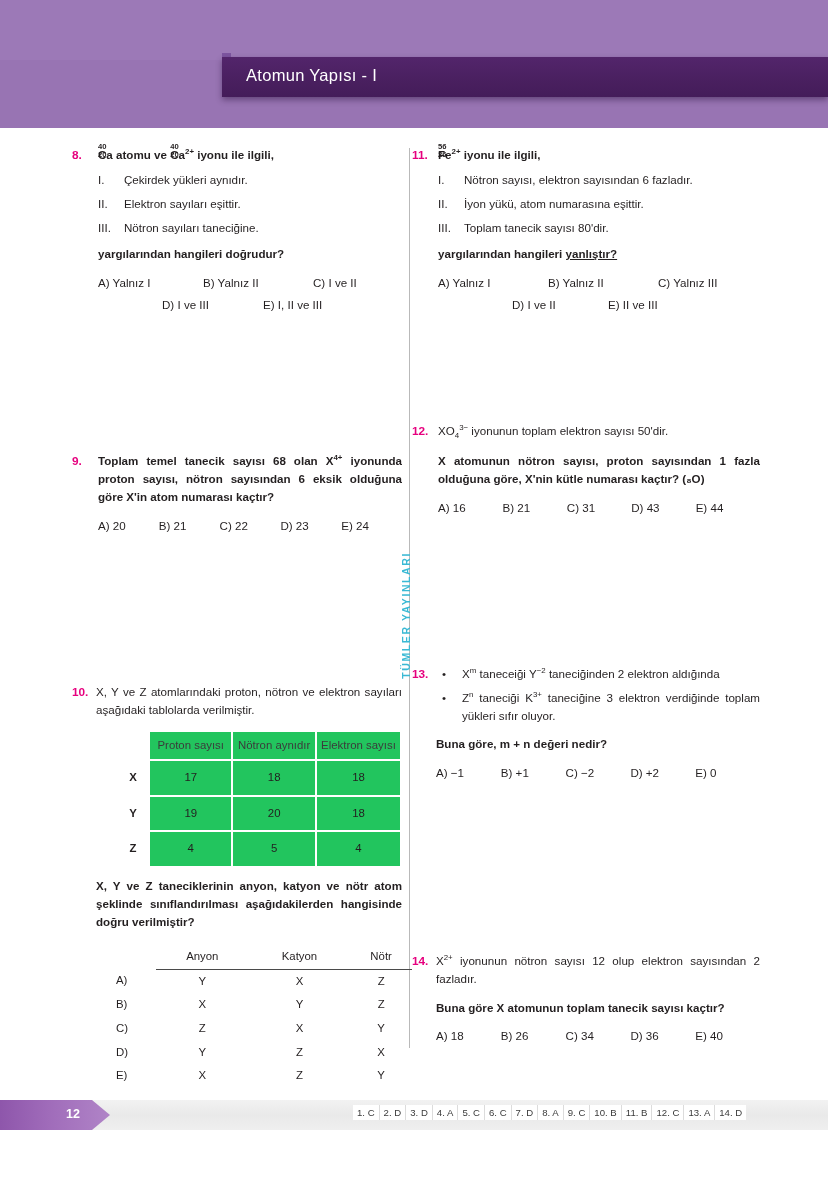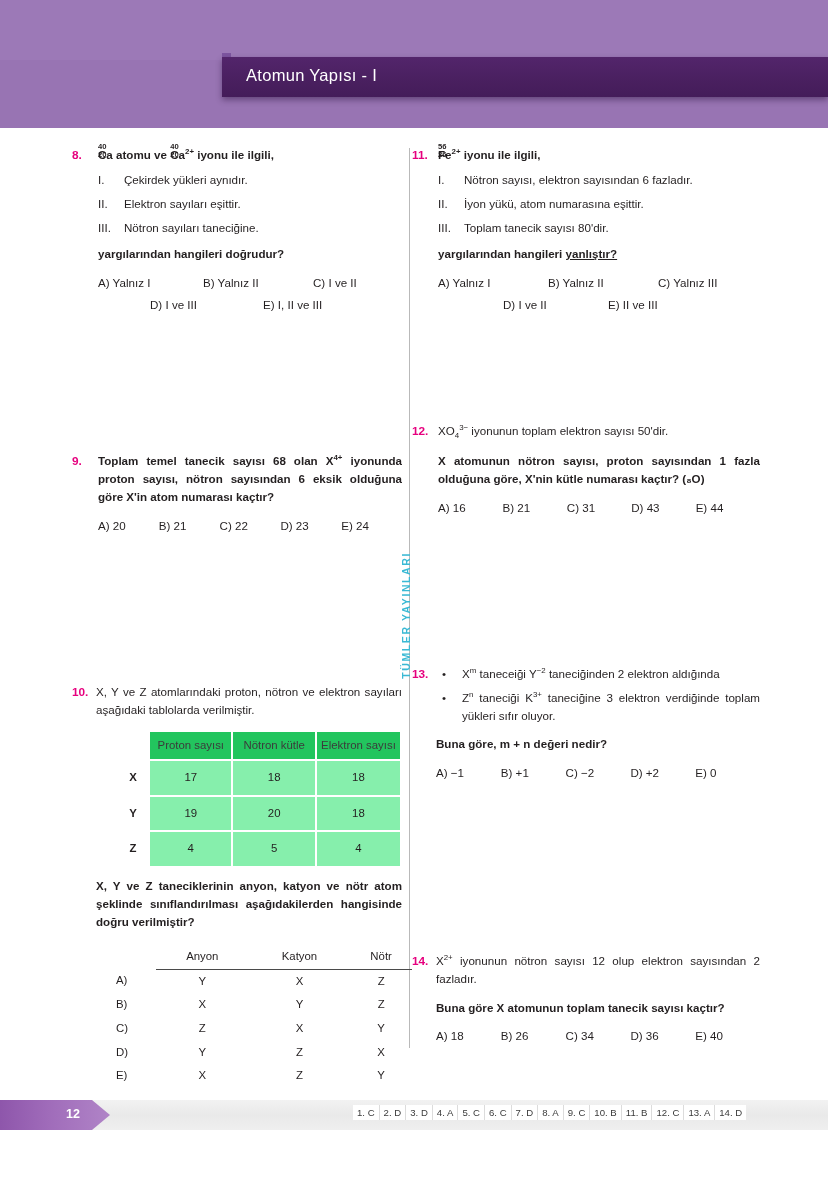--- a/index.html
+++ b/index.html
@@ -201,21 +201,21 @@
     width: 84px;
     line-height: 1.35;
     font-weight: normal;
   }
   .data-table thead th.corner {
     background: transparent;
     border: none;
     width: 26px;
   }
   .data-table tbody td {
-    background: #86efac;
+    background: #22c55e;
     padding: 8px 4px;
   }
   .data-table tbody td.rowlabel {
     background: transparent;
     border: none;
     font-weight: bold;
     color: #231f20;
     width: 26px;
     text-align: center;
   }
@@ -339,21 +339,21 @@
           <span>Nötron sayıları taneciğine.</span>
         </div>
       </div>
       <div class="ask">yargılarından hangileri doğrudur?</div>
       <div class="opts">
         <span class="opt" style="left:0px;">A) Yalnız I</span>
         <span class="opt" style="left:105px;">B) Yalnız II</span>
         <span class="opt" style="left:215px;">C) I ve II</span>
       </div>
       <div class="opts2">
-        <span class="opt" style="left:52px;">D) I ve III</span>
+        <span class="opt" style="left:64px;">D) I ve III</span>
         <span class="opt" style="left:165px;">E) I, II ve III</span>
       </div>
     </div>
   </div>
 
   <div class="q" style="margin-top:138px;">
     <span class="qnum">9.</span>
     <div class="qbody">
       <div class="stem justify">
         <span>Toplam temel tanecik sayısı 68 olan X</span><sup>4+</sup><span> iyonunda proton sayısı, nötron sayısından 6 eksik olduğuna göre X'in atom numarası kaçtır?</span>
@@ -371,21 +371,21 @@
   <div class="q" style="margin-top:148px;">
     <span class="qnum">10.</span>
     <div class="qbody tight">
       <div class="stem-normal justify">X, Y ve Z atomlarındaki proton, nötron ve elektron sayıları aşağıdaki tablolarda verilmiştir.</div>
 
       <table class="data-table">
         <thead>
           <tr>
             <th class="corner"></th>
             <th>Proton sayısı</th>
-            <th>Nötron kütle</th>
+            <th>Nötron aynıdır</th>
             <th>Elektron sayısı</th>
           </tr>
         </thead>
         <tbody>
           <tr>
             <td class="rowlabel">X</td>
             <td>17</td>
             <td>18</td>
             <td>18</td>
           </tr>
@@ -477,21 +477,21 @@
       </div>
       <div class="ask">
         <span>yargılarından hangileri </span><span class="u">yanlıştır?</span>
       </div>
       <div class="opts">
         <span class="opt" style="left:0px;">A) Yalnız I</span>
         <span class="opt" style="left:110px;">B) Yalnız II</span>
         <span class="opt" style="left:220px;">C) Yalnız III</span>
       </div>
       <div class="opts2">
-        <span class="opt" style="left:65px;">D) I ve II</span>
+        <span class="opt" style="left:74px;">D) I ve II</span>
         <span class="opt" style="left:170px;">E) II ve III</span>
       </div>
     </div>
   </div>
 
   <div class="q" style="margin-top:108px;">
     <span class="qnum">12.</span>
     <div class="qbody">
       <div class="stem-normal">
         <span>XO</span><sub>4</sub><sup>3−</sup><span> iyonunun toplam elektron sayısı 50'dir.</span>

